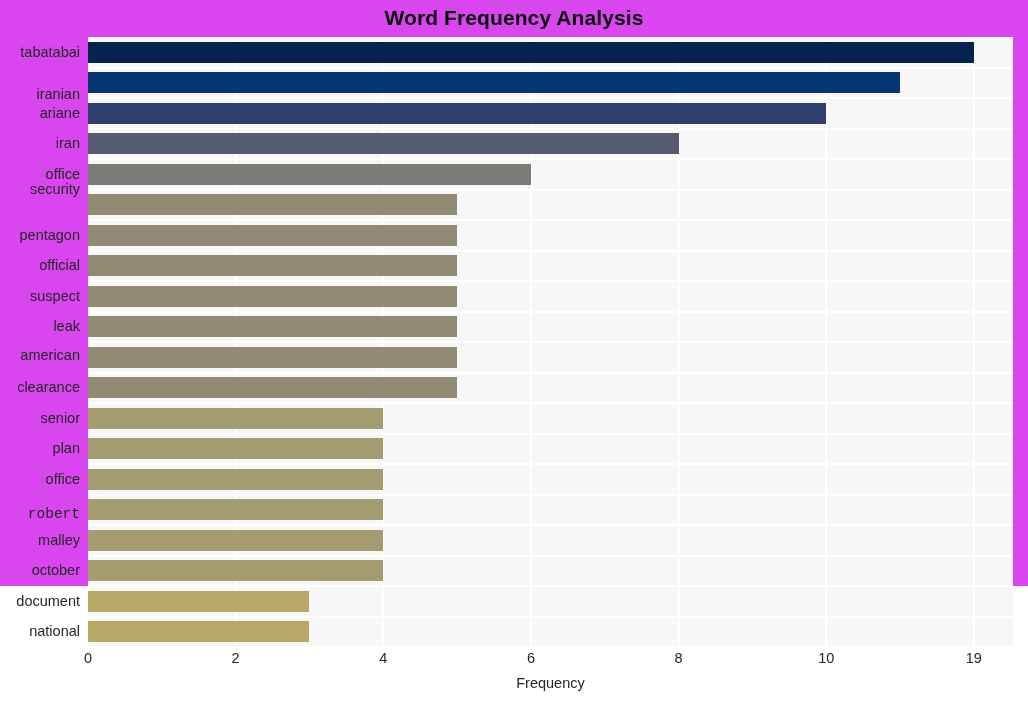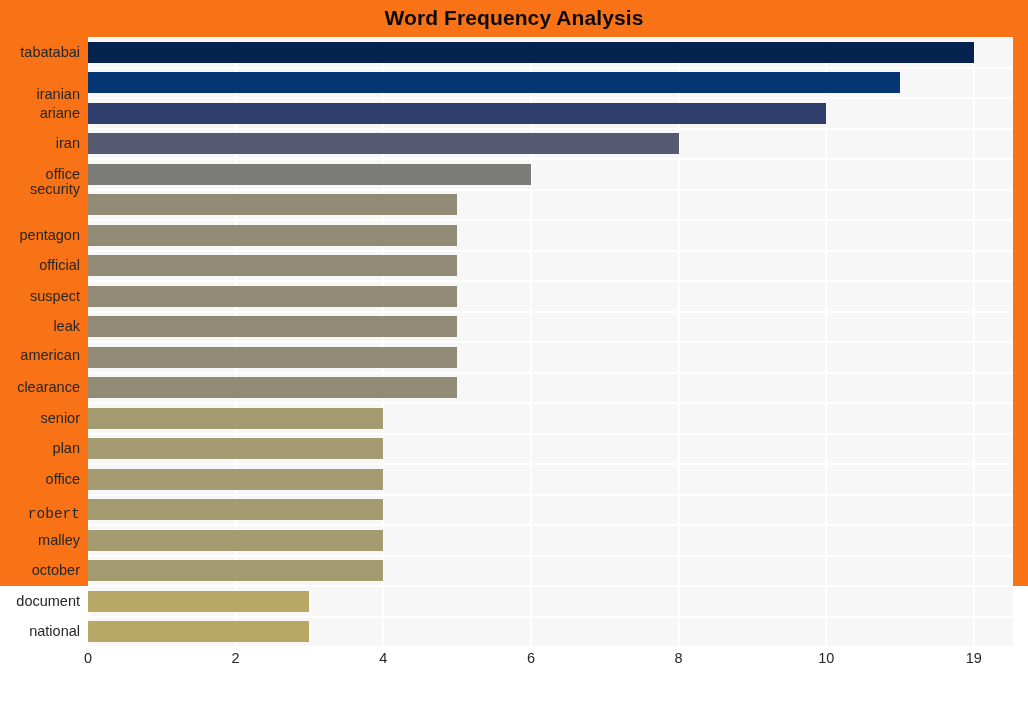--- a/index.html
+++ b/index.html
@@ -10,21 +10,21 @@
   body {
     width: 1028px;
     height: 701px;
     font-family: "Liberation Sans", sans-serif;
     overflow: hidden;
   }
   #figure {
     position: relative;
     width: 1028px;
     height: 586px;
-    background: #f97316;
+    background: #d946ef;
   }
 
   
   #chart-title {
     position: absolute;
     left: 0;
     top: 6px;
     width: 1028px;
     text-align: center;
     font-size: 21px;
@@ -199,14 +199,15 @@
   <div id="xtick-layer">
       <div class="xtick" style="left: 0px;">0</div>
       <div class="xtick" style="left: 147.646px;">2</div>
       <div class="xtick" style="left: 295.291px;">4</div>
       <div class="xtick" style="left: 442.937px;">6</div>
       <div class="xtick" style="left: 590.583px;">8</div>
       <div class="xtick" style="left: 738.228px;">10</div>
       <div class="xtick" style="left: 885.874px;">19</div>
     </div>
 
+  <div id="xaxis-label">Frequency</div>
 
 </div>
 
 </body></html>

